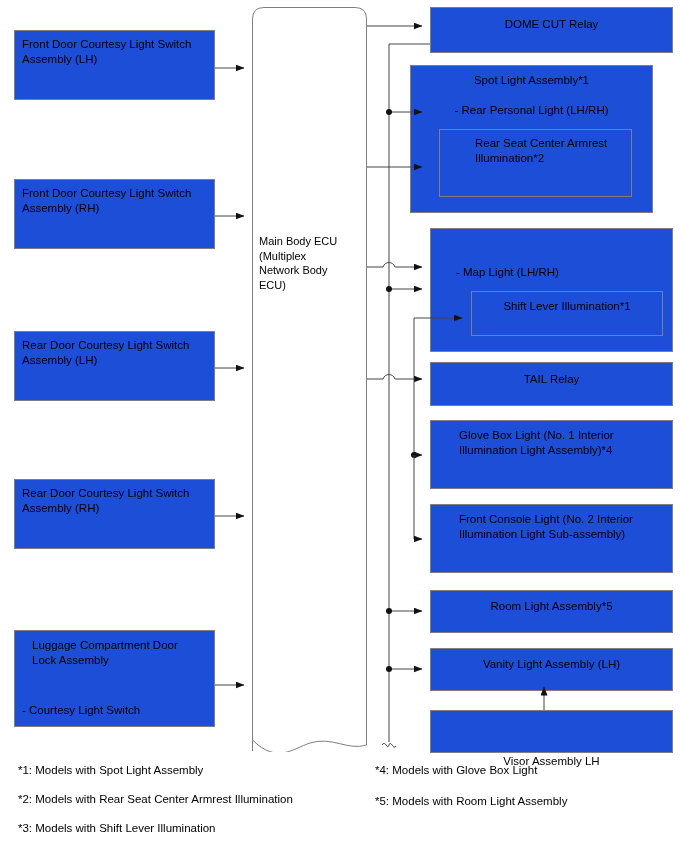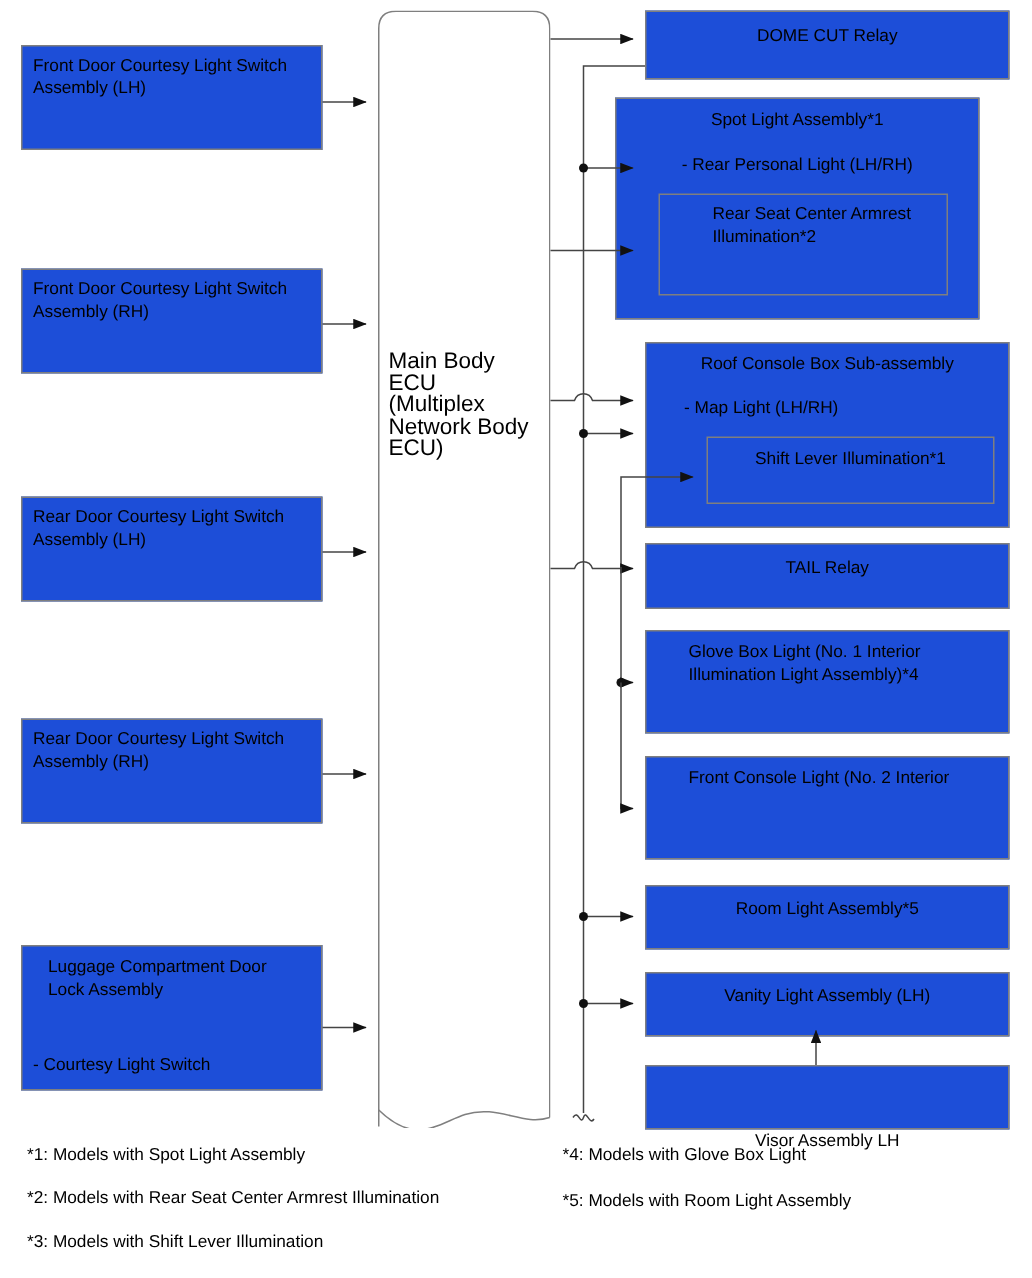--- a/index.html
+++ b/index.html
@@ -38,21 +38,21 @@
     left: 252px;
     top: 7px;
     width: 115px;
     height: 745px;
   }
   .ecu-label {
     position: absolute;
     left: 259px;
     top: 234px;
     width: 104px;
-    font-size: 15px;
+    font-size: 11px;
     line-height: 14.5px;
     text-align: left;
   }
   svg.wires {
     position: absolute;
     left: 0; top: 0;
     width: 688px;
     height: 852px;
     pointer-events: none;
   }
@@ -112,38 +112,38 @@
   <div class="box" style="left:410px; top:65px; width:243px; height:148px;">
     <span class="txt txt-ctr" style="top:7px;">Spot Light Assembly*1</span>
     <span class="txt txt-ctr" style="top:37px;">- Rear Personal Light (LH/RH)</span>
     <div class="box" style="left:28px; top:63px; width:193px; height:68px;">
       <span class="txt" style="left:35px; top:6px;">Rear Seat Center Armrest</span>
       <span class="txt" style="left:35px; top:20.5px;">Illumination*2</span>
     </div>
   </div>
 
   <div class="box" style="left:430px; top:228px; width:243px; height:124px;">
-    <span class="txt txt-ctr" style="top:7px;">Roof Console Box Sub-assembly</span>
     <span class="txt" style="left:25px; top:36px;">- Map Light (LH/RH)</span>
     <div class="box" style="left:40px; top:62px; width:192px; height:45px;">
       <span class="txt txt-ctr" style="top:7px;">Shift Lever Illumination*1</span>
     </div>
   </div>
 
   <div class="box" style="left:430px; top:362px; width:243px; height:44px;">
     <span class="txt txt-ctr" style="top:9px;">TAIL Relay</span>
   </div>
 
   <div class="box" style="left:430px; top:420px; width:243px; height:69px;">
     <span class="txt" style="left:28px; top:7px;">Glove Box Light (No. 1 Interior</span>
     <span class="txt" style="left:28px; top:21.5px;">Illumination Light Assembly)*4</span>
   </div>
 
   <div class="box" style="left:430px; top:504px; width:243px; height:69px;">
     <span class="txt" style="left:28px; top:7px;">Front Console Light (No. 2 Interior</span>
+    <span class="txt" style="left:28px; top:21.5px;">Illumination Light Sub-assembly)</span>
   </div>
 
   <div class="box" style="left:430px; top:590px; width:243px; height:43px;">
     <span class="txt txt-ctr" style="top:8px;">Room Light Assembly*5</span>
   </div>
 
   <div class="box" style="left:430px; top:648px; width:243px; height:43px;">
     <span class="txt txt-ctr" style="top:8px;">Vanity Light Assembly (LH)</span>
   </div>
 

